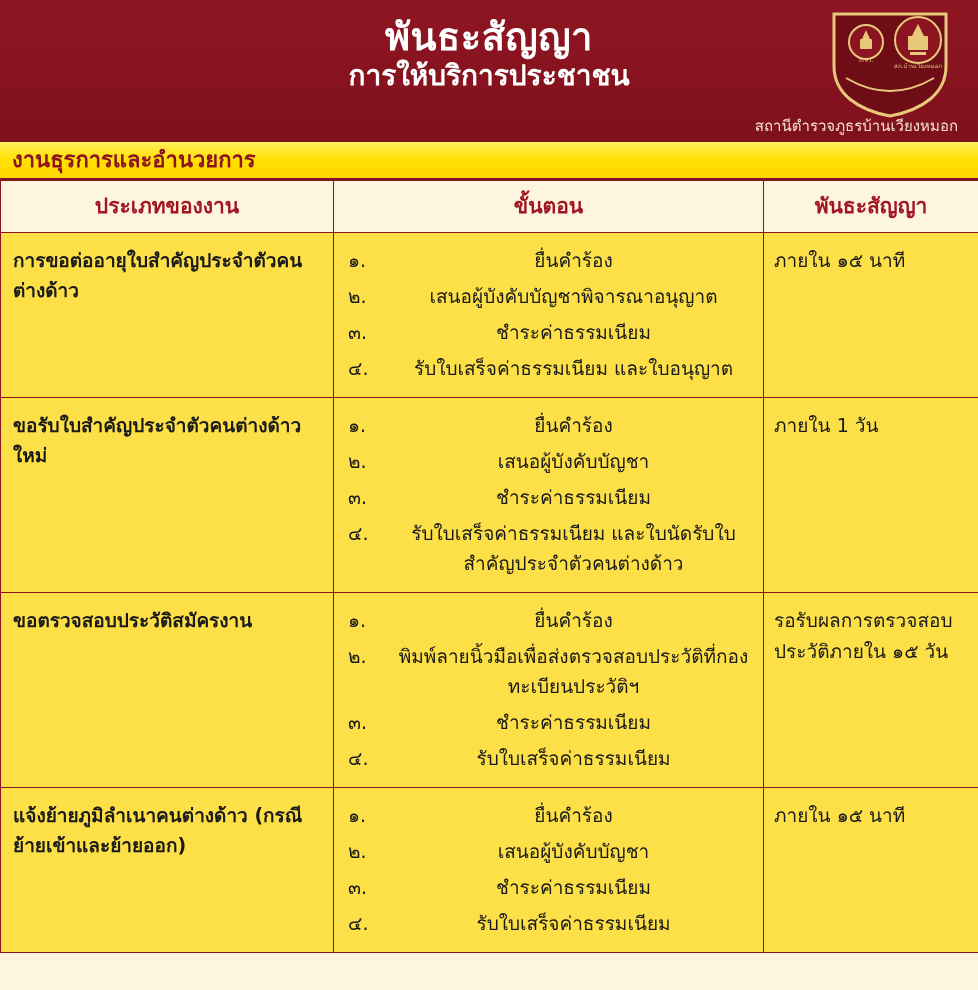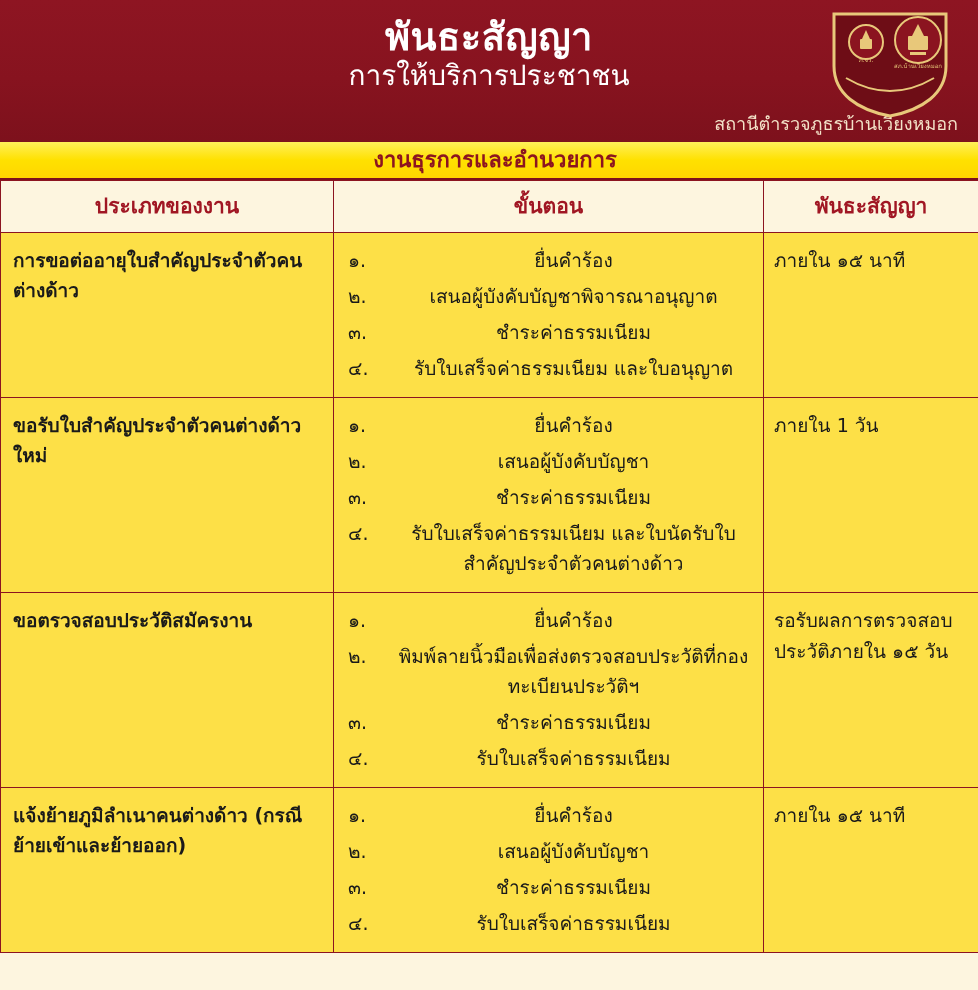--- a/index.html
+++ b/index.html
@@ -36,48 +36,47 @@
     color: #ffffff;
   }
   .header-title {
     font-size: 38px;
     font-weight: bold;
     line-height: 1.22;
     letter-spacing: 0.5px;
   }
   .header-subtitle {
     font-size: 28px;
-    font-weight: normal;
+    font-weight: bold;
     line-height: 1.3;
     margin-top: -2px;
   }
   .header-station {
     position: absolute;
     right: 20px;
     bottom: 4px;
-    font-size: 18px;
+    font-size: 15px;
     color: #f3e2c8;
     white-space: nowrap;
   }
   .badge {
     position: absolute;
     right: 24px;
     top: 8px;
     width: 128px;
     height: 112px;
   }
   
   .section-band {
     height: 36px;
     background: #ffe400;
     background: linear-gradient(180deg, #ffef5a 0%, #ffe100 50%, #ffd600 100%);
     display: flex;
     align-items: center;
     border-bottom: 2px solid #7d111c;
-    justify-content: center;
   }
   .section-band-label {
     color: #8c1420;
     font-size: 22px;
     font-weight: bold;
     padding-left: 12px;
     line-height: 1;
   }
   
   table.svc {

